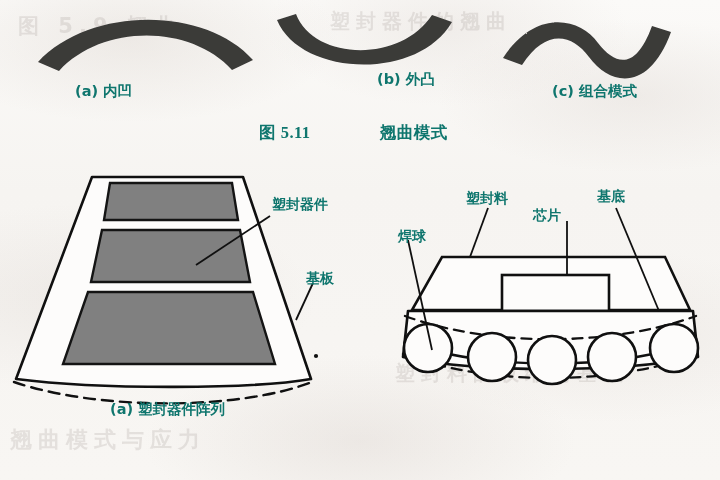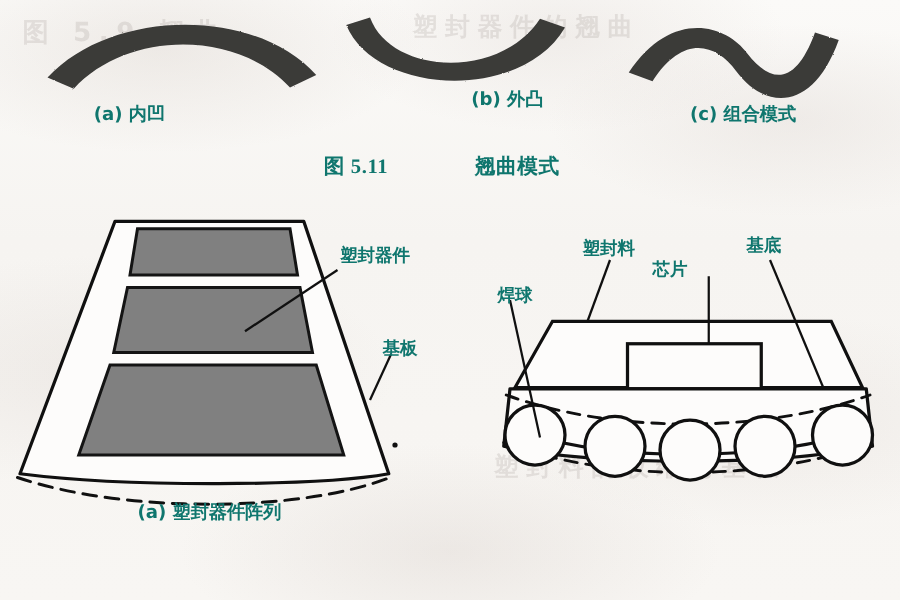--- a/index.html
+++ b/index.html
@@ -76,20 +76,21 @@
 </style>
 </head>
 <body>
 
 <div id="page">
 
   <div id="paper-texture"></div>
 
   <div class="bleed" style="left:18px;  top:12px;  font-size:21px;">图 5.9 翘曲</div>
   <div class="bleed" style="left:330px; top:8px;   font-size:20px;">塑封器件的翘曲</div>
+  <div class="bleed" style="left:10px;  top:425px; font-size:22px;">翘曲模式与应力</div>
   <div class="bleed" style="left:395px; top:360px; font-size:20px;">塑封料的收缩与基板</div>
 
   <svg class="layer" width="720" height="120" viewBox="0 0 720 120">
     <defs>
       <filter id="rough" x="-10%" y="-10%" width="120%" height="120%">
         <feTurbulence type="fractalNoise" baseFrequency="0.9" numOctaves="3" result="n"></feTurbulence>
         <feDisplacementMap in="SourceGraphic" in2="n" scale="1.3" xChannelSelector="R" yChannelSelector="G"></feDisplacementMap>
       </filter>
     </defs>
 
@@ -153,18 +154,18 @@
     <circle cx="294" cy="168" r="24" fill="#fdfcfb" stroke="#101010" stroke-width="2.6"></circle>
 
     <line x1="108" y1="28" x2="90" y2="77" stroke="#101010" stroke-width="1.8"></line>
     <line x1="187" y1="41" x2="187" y2="95" stroke="#101010" stroke-width="1.8"></line>
     <line x1="236" y1="28" x2="279" y2="131" stroke="#101010" stroke-width="1.8"></line>
     <line x1="28" y1="60" x2="52" y2="170" stroke="#101010" stroke-width="1.8"></line>
   </svg>
 
   <div class="lbl callout" style="left:466px; top:190px;">塑封料</div>
   <div class="lbl callout" style="left:597px; top:188px;">基底</div>
-  <div class="lbl callout" style="left:522px; top:207px;">芯片</div>
+  <div class="lbl callout" style="left:533px; top:207px;">芯片</div>
   <div class="lbl callout" style="left:398px; top:228px;">焊球</div>
 
 
 
 </div>
 
 </body></html>

